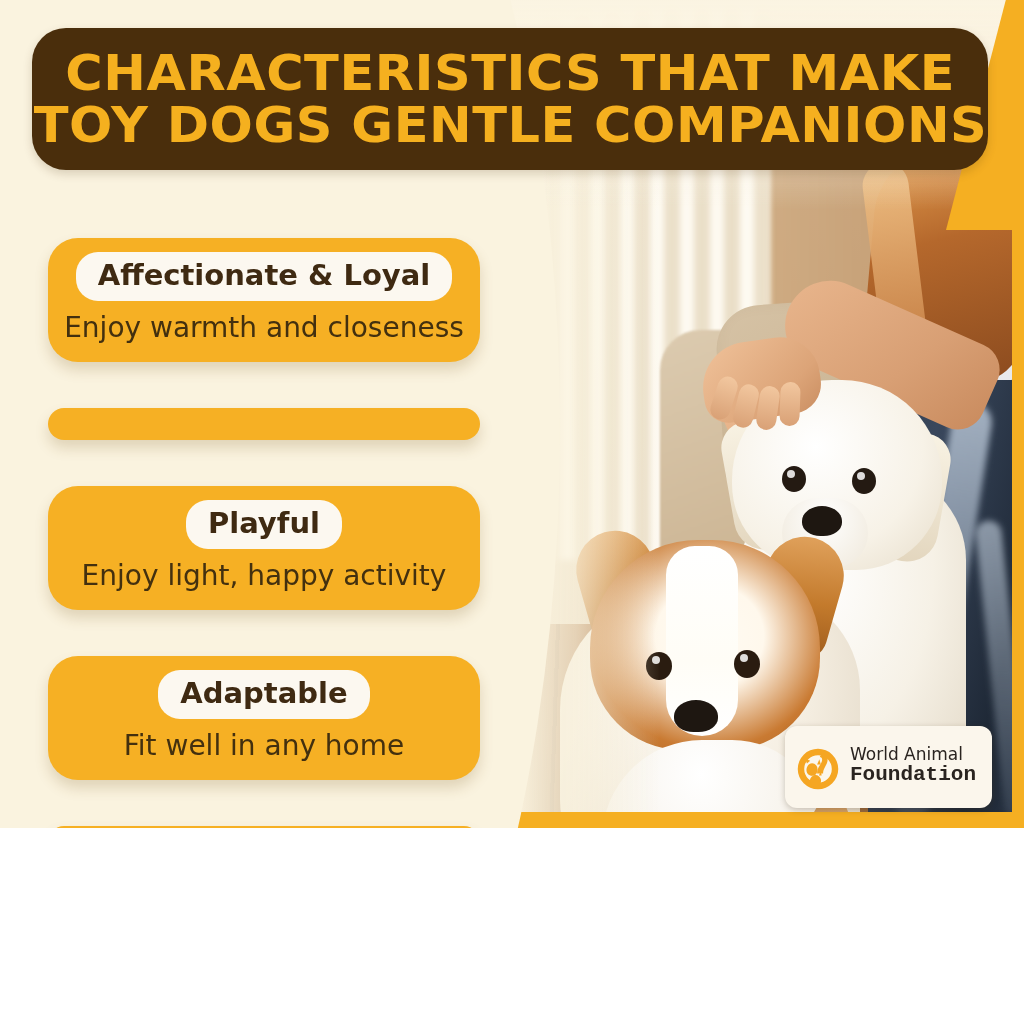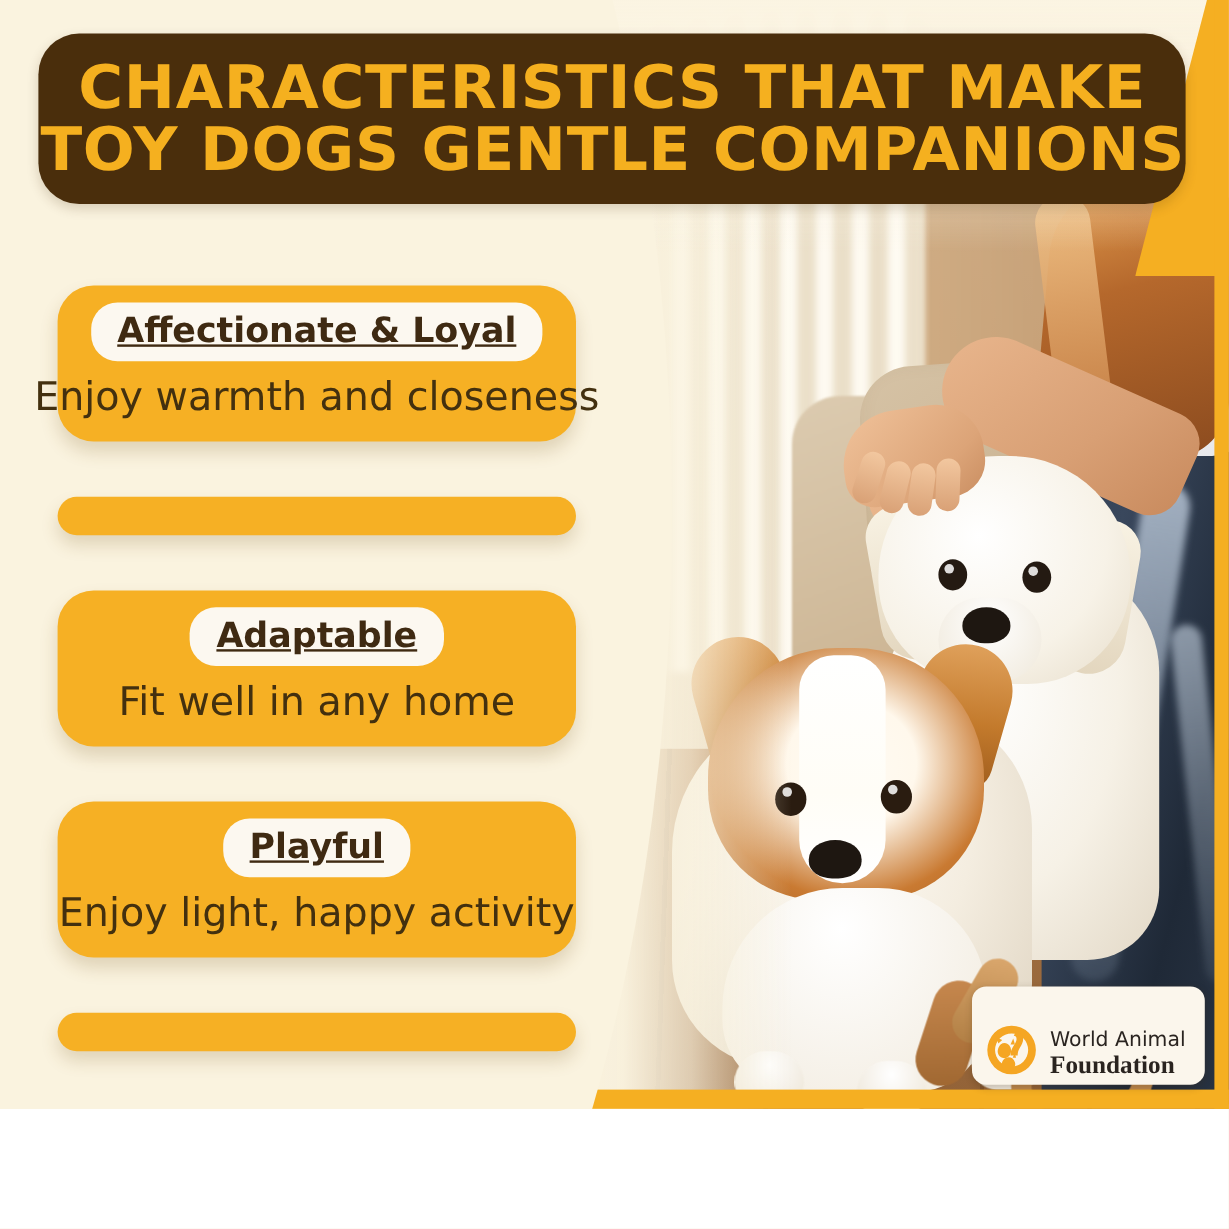--- a/index.html
+++ b/index.html
@@ -4,21 +4,21 @@
 <title>Toy Dogs Infographic</title>
 <style>
   html, body {
     margin: 0; padding: 0;
     width: 1024px; height: 1024px;
     overflow: hidden;
     font-family: "Liberation Sans", sans-serif;
   }
   #stage {
     position: relative;
-    width: 1024px; height: 924px;
+    width: 1024px; height: 828px;
     background: #d946ef;
     overflow: hidden;
   }
 
   
   .photo {
     position: absolute;
     left: 470px; top: 0px;
     width: 554px; height: 1024px;
     overflow: hidden;
@@ -348,55 +348,54 @@
   .card-title {
     background: #FCF8F0;
     color: #3F2A12;
     font-family: "DejaVu Sans", sans-serif;
     font-weight: 700;
     font-size: 29px;
     line-height: 1;
     padding: 9px 22px 11px;
     border-radius: 22px;
     white-space: nowrap;
-    text-decoration: underline;
   }
   .card-desc {
     color: #43300F;
     font-family: "DejaVu Sans", sans-serif;
     font-weight: 400;
-    font-size: 33px;
+    font-size: 28px;
     margin-top: 10px;
     white-space: nowrap;
   }
 
   
   .logo {
     position: absolute;
-    right: 20px; bottom: 20px;
+    right: 32px; bottom: 20px;
     height: 56px;
     background: #FBF6EC;
     border-radius: 12px;
-    display: flex; align-items: flex-end;
+    display: flex; align-items: flex-start;
     padding: 20px 16px 6px 10px;
     z-index: 7;
     box-shadow: 0 2px 6px rgba(60,40,15,.25);
   }
   .logo-mark { width: 46px; height: 46px; flex: 0 0 auto; }
   .logo-text {
     margin-left: 9px;
     display: flex; flex-direction: column;
     line-height: 1.0;
   }
   .logo-l1 {
     font-family: "DejaVu Sans", sans-serif;
     font-size: 17px; font-weight: 400; color: #2A2420;
   }
   .logo-l2 {
-    font-family: Liberation Serif, serif;
+    font-family: Liberation Mono, monospace;
     font-size: 21px; font-weight: 700; color: #2A2420;
     margin-top: 1px;
   }
 </style>
 </head>
 <body>
 
 <div id="stage">
 
   <div class="photo">
@@ -477,26 +476,26 @@
   </div>
 
   <div class="cards">
     <div class="card">
       <div class="card-title">Affectionate &amp; Loyal</div>
       <div class="card-desc">Enjoy warmth and closeness</div>
     </div>
     <div class="card">
     </div>
     <div class="card">
+      <div class="card-title">Playful</div>
+      <div class="card-desc">Enjoy light, happy activity</div>
+    </div>
+    <div class="card">
       <div class="card-title">Adaptable</div>
       <div class="card-desc">Fit well in any home</div>
-    </div>
-    <div class="card">
-      <div class="card-title">Playful</div>
-      <div class="card-desc">Enjoy light, happy activity</div>
     </div>
     <div class="card">
     </div>
   </div>
 
   <div class="logo">
     <svg class="logo-mark" viewBox="0 0 100 100">
       <path d="M50 6 A44 44 0 1 0 50 94 A44 44 0 1 0 50 6 Z
                M50 20 A30 30 0 1 1 50 80 A30 30 0 1 1 50 20 Z" fill="#F5A623"></path>
       <path d="M58 16 c8 0 13 6 13 13 c0 7 -3 12 -6 17 c-3 5 -4 9 -4 14

